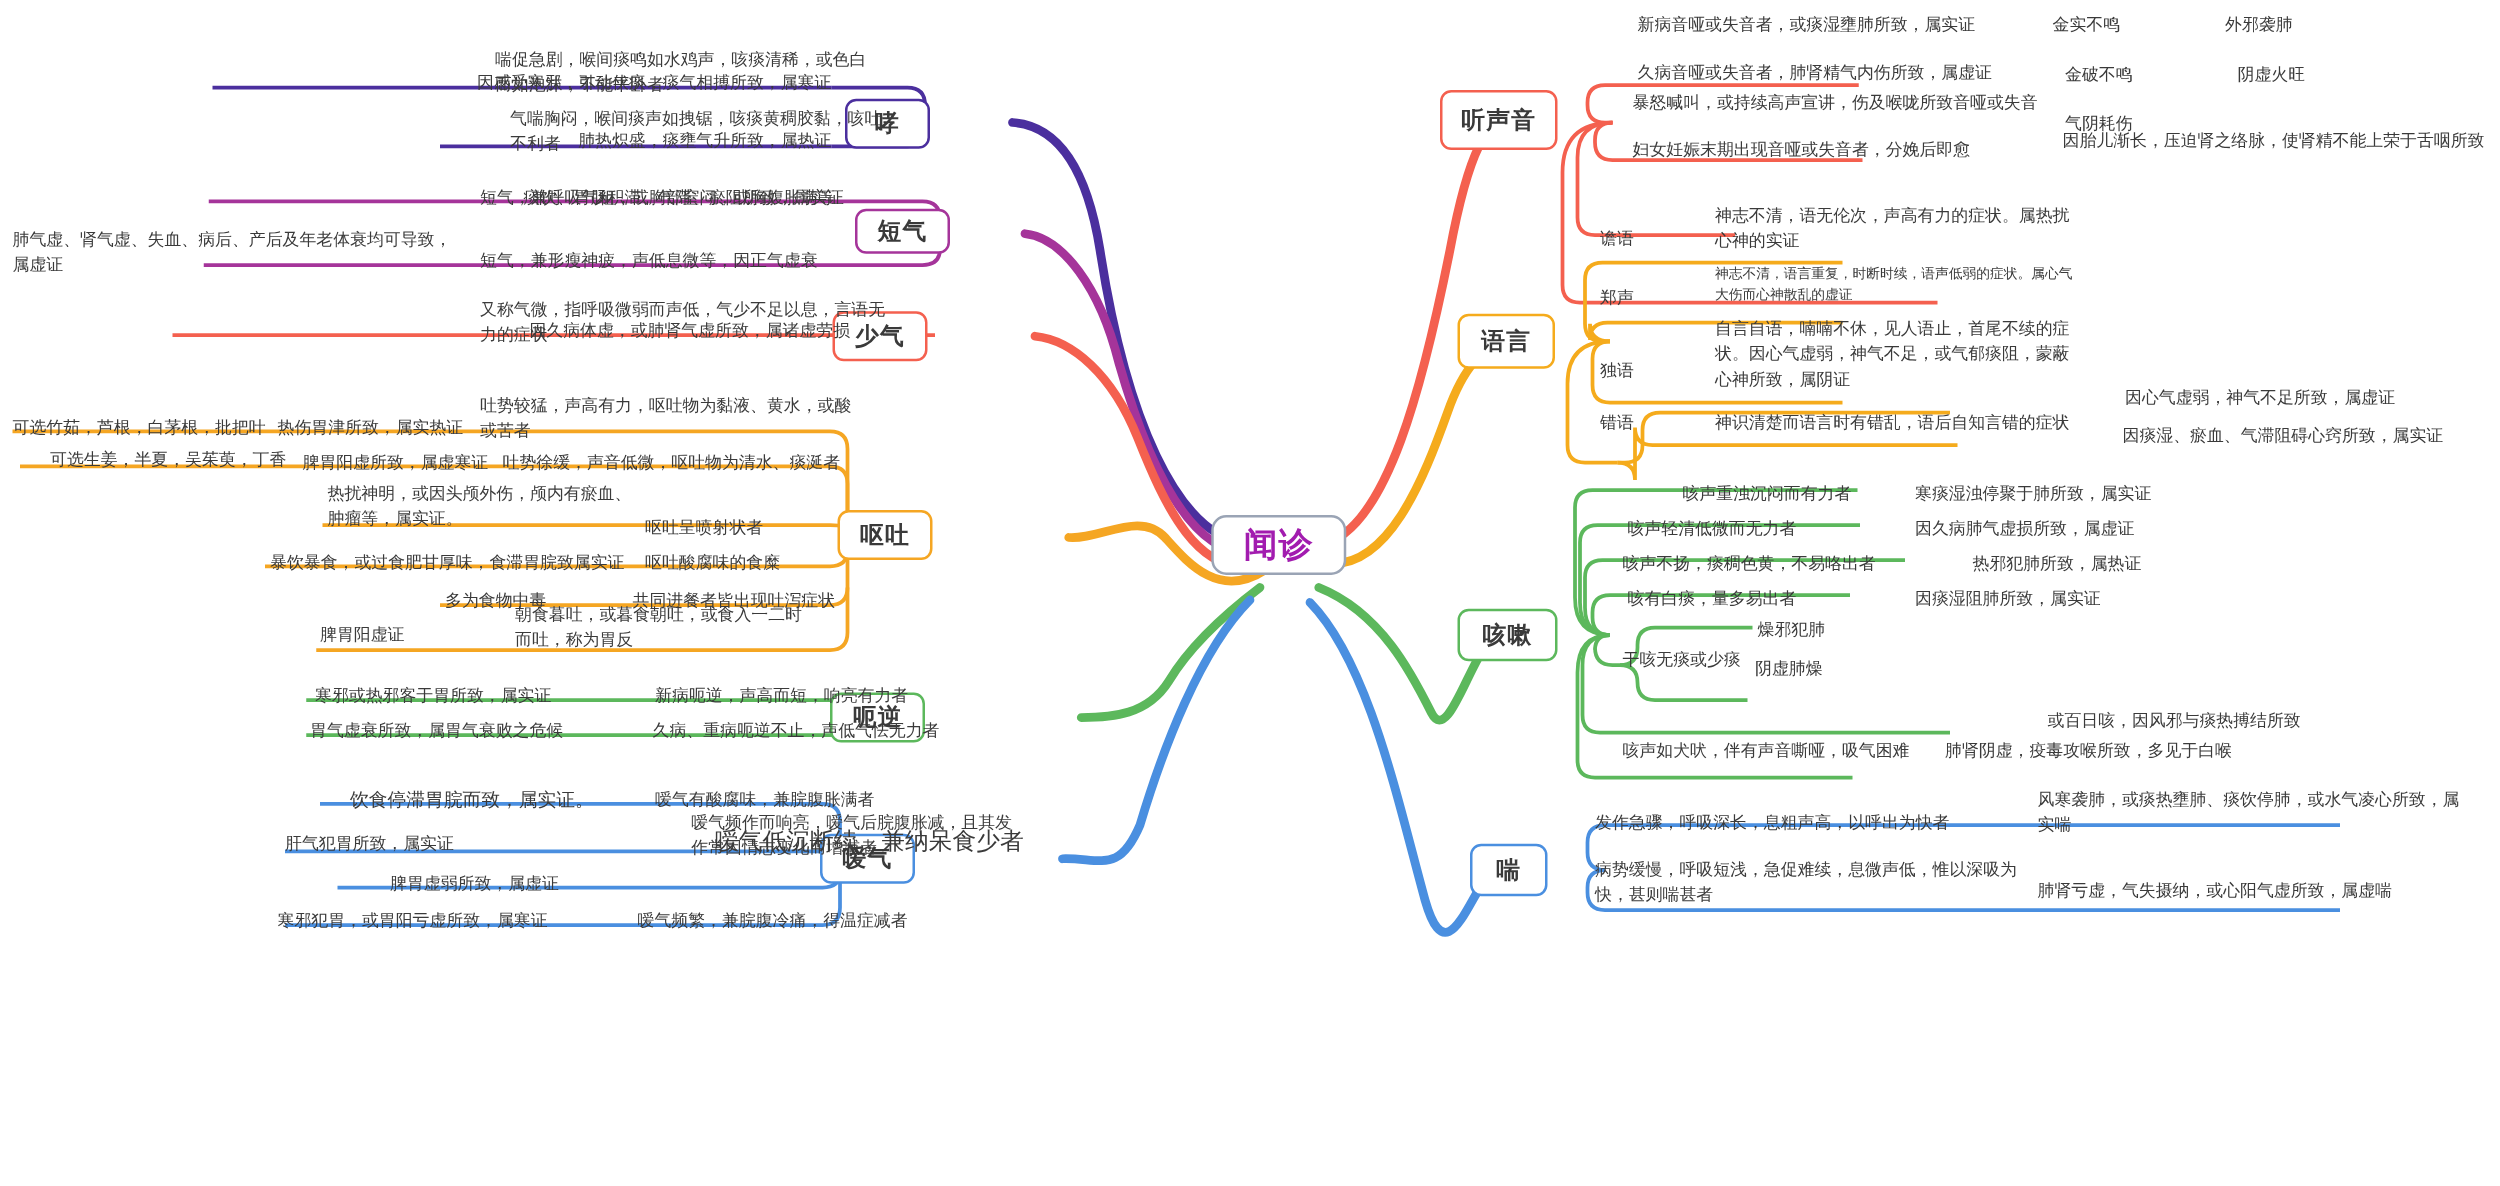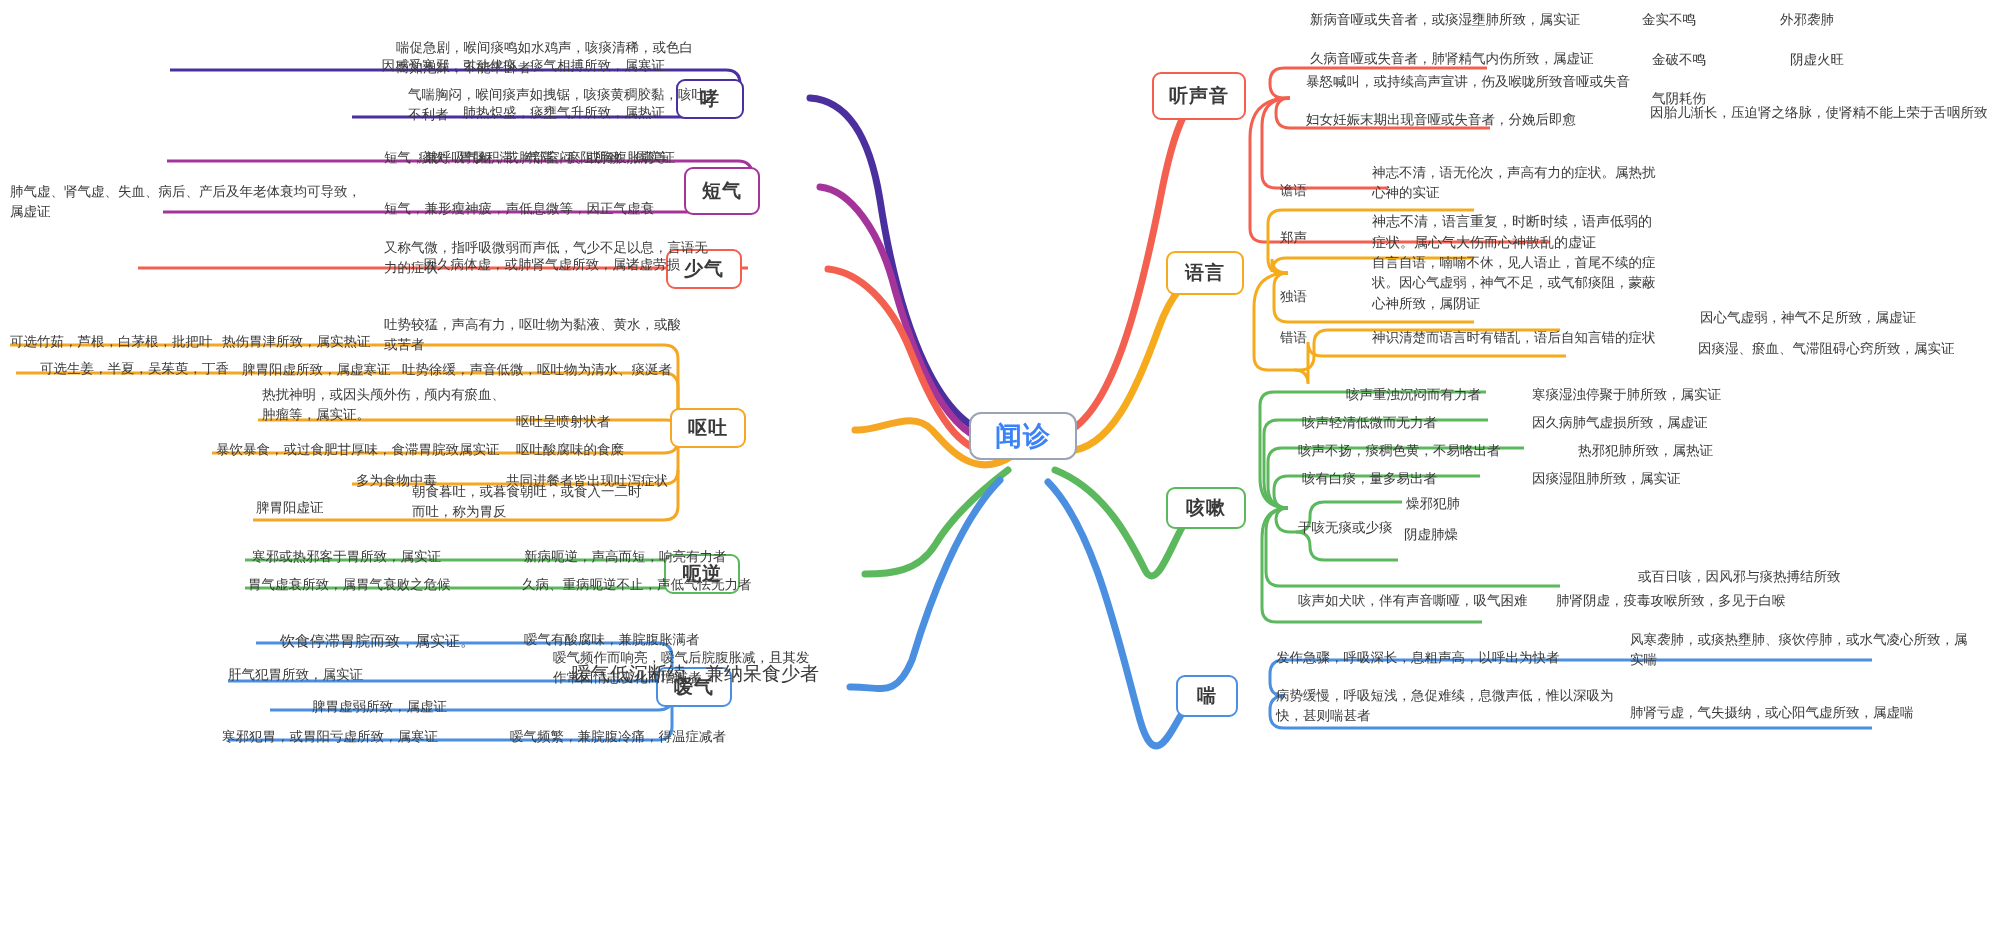--- a/index.html
+++ b/index.html
@@ -2,21 +2,21 @@
 <html><head>
 <meta charset="utf-8">
 <style>
   html,body{margin:0;padding:0;background:#ffffff;}
   body{font-family:"Liberation Sans","DejaVu Sans",sans-serif;color:#3a3a3a;}
   #map{position:relative;width:2000px;height:949px;overflow:hidden;background:#fff;}
   #edges{position:absolute;left:0;top:0;width:2000px;height:949px;pointer-events:none;}
   .node{position:absolute;box-sizing:border-box;border-radius:9px;background:#fff;
         border:2.5px solid #999;display:flex;align-items:center;justify-content:center;
         font-weight:bold;letter-spacing:1px;white-space:nowrap;}
-  .node.root{border-color:#9aa4b5;border-width:2px;font-size:27px;color:#3b82f6;border-radius:12px;}
+  .node.root{border-color:#9aa4b5;border-width:2px;font-size:27px;color:#a21caf;border-radius:12px;}
   .leaf{position:absolute;box-sizing:border-box;line-height:1.5;white-space:pre-line;}
   .t-r{text-align:right;}
   .t-l{text-align:left;}
 </style>
 </head>
 <body>
 
 <div id="map">
 
   <svg id="edges" viewBox="0 0 2000 949">
@@ -108,21 +108,21 @@
     </g>
   </svg>
 
   <div class="node root" style="left:1000px;top:434px;width:84px;height:28px;transform:translate(-31px,-22px);width:108px;height:48px;">
     <span>闻诊</span>
   </div>
 
   <div class="node" style="left:676px;top:79px;width:68px;height:40px;border-color:#4b2f9e;font-size:19px;">
     <span>哮</span>
   </div>
-  <div class="node" style="left:684px;top:167px;width:76px;height:48px;border-color:#a5349a;font-size:19px;">
+  <div class="node" style="left:684px;top:167px;width:76px;height:36px;border-color:#a5349a;font-size:19px;">
     <span>短气</span>
   </div>
   <div class="node" style="left:666px;top:249px;width:76px;height:40px;border-color:#f4604f;font-size:19px;">
     <span>少气</span>
   </div>
   <div class="node" style="left:670px;top:408px;width:76px;height:40px;border-color:#f5a623;font-size:19px;">
     <span>呕吐</span>
   </div>
   <div class="node" style="left:664px;top:554px;width:76px;height:40px;border-color:#5cb85c;font-size:19px;">
     <span>呃逆</span>
@@ -205,21 +205,21 @@
   <div class="leaf t-l" style="left:1306px;top:72px;width:330px;font-size:13.5px;">暴怒喊叫，或持续高声宣讲，伤及喉咙所致音哑或失音</div>
   <div class="leaf t-l" style="left:1652px;top:89px;width:200px;font-size:13.5px;">气阴耗伤</div>
 
   <div class="leaf t-l" style="left:1306px;top:110px;width:360px;font-size:13.5px;">妇女妊娠末期出现音哑或失音者，分娩后即愈</div>
   <div class="leaf t-l" style="left:1650px;top:103px;width:350px;font-size:13.5px;">因胎儿渐长，压迫肾之络脉，使肾精不能上荣于舌咽所致</div>
 
   <div class="leaf t-l" style="left:1280px;top:181px;width:90px;font-size:13.5px;">谵语</div>
   <div class="leaf t-l" style="left:1372px;top:163px;width:290px;font-size:13.5px;">神志不清，语无伦次，声高有力的症状。属热扰心神的实证</div>
 
   <div class="leaf t-l" style="left:1280px;top:228px;width:90px;font-size:13.5px;">郑声</div>
-  <div class="leaf t-l" style="left:1372px;top:211px;width:290px;font-size:14px;">神志不清，语言重复，时断时续，语声低弱的症状。属心气大伤而心神散乱的虚证</div>
+  <div class="leaf t-l" style="left:1372px;top:211px;width:290px;font-size:11px;">神志不清，语言重复，时断时续，语声低弱的症状。属心气大伤而心神散乱的虚证</div>
 
   <div class="leaf t-l" style="left:1280px;top:287px;width:90px;font-size:13.5px;">独语</div>
   <div class="leaf t-l" style="left:1372px;top:253px;width:290px;font-size:13.5px;">自言自语，喃喃不休，见人语止，首尾不续的症状。因心气虚弱，神气不足，或气郁痰阻，蒙蔽心神所致，属阴证</div>
 
   <div class="leaf t-l" style="left:1280px;top:328px;width:90px;font-size:13.5px;">错语</div>
   <div class="leaf t-l" style="left:1372px;top:328px;width:420px;font-size:13.5px;">神识清楚而语言时有错乱，语后自知言错的症状</div>
   <div class="leaf t-l" style="left:1700px;top:308px;width:340px;font-size:13.5px;">因心气虚弱，神气不足所致，属虚证</div>
   <div class="leaf t-l" style="left:1698px;top:339px;width:340px;font-size:13.5px;">因痰湿、瘀血、气滞阻碍心窍所致，属实证</div>
 
   <div class="leaf t-l" style="left:1302px;top:385px;width:250px;font-size:13.5px;padding-left:44px;">咳声重浊沉闷而有力者</div>

